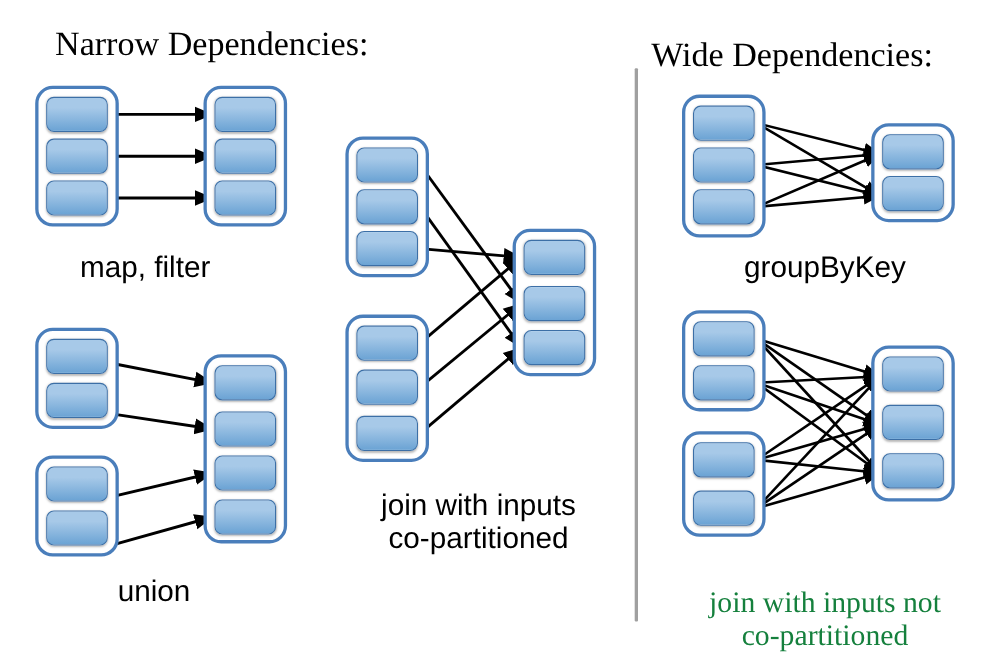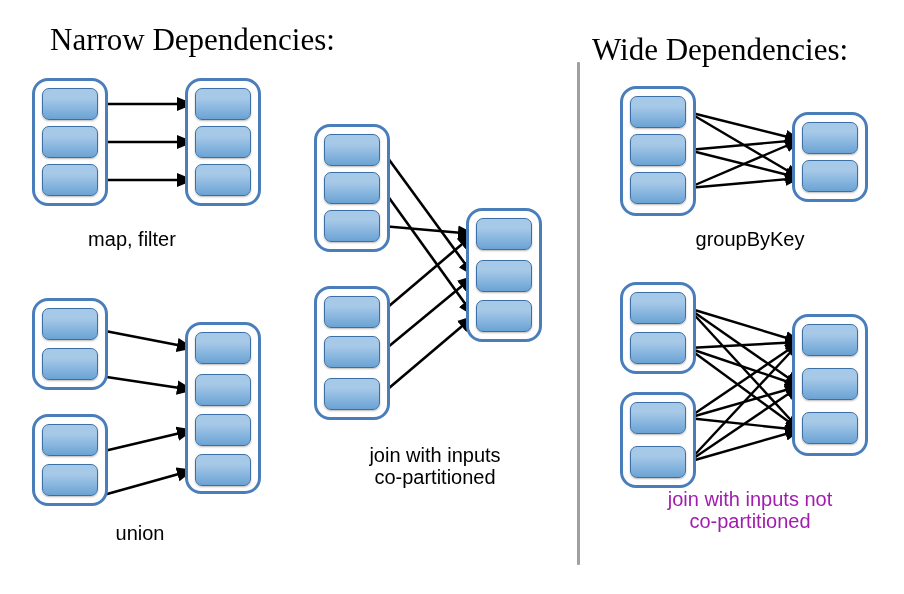--- a/index.html
+++ b/index.html
@@ -9,21 +9,21 @@
     position:absolute;
     font-family:"Liberation Serif",serif;
     font-size:31px;
     color:#000;
     white-space:nowrap;
     letter-spacing:0px;
   }
   .cap{
     position:absolute;
     font-family:"Liberation Sans",sans-serif;
-    font-size:20px;
+    font-size:27px;
     color:#000;
     text-align:center;
     white-space:pre-line;
     line-height:1.12;
   }
   .divider{
     position:absolute;
     background:#a0a0a0;
     width:3px;
     border-radius:1px;
@@ -143,16 +143,16 @@
       <div class="blk" style="left: 802px; top: 412px; width: 56px; height: 32px; border-color: rgb(60, 111, 166); background: linear-gradient(rgb(167, 201, 232) 0%, rgb(167, 201, 232) 30%, rgb(107, 163, 212) 100%);"></div>
     </div>
   <div id="text-layer">
       <div class="hdr" style="left: 22px; top: 22px; color: rgb(0, 0, 0); margin-left: 28px;">Narrow Dependencies:</div>
       <div class="hdr" style="left: 592px; top: 32px; color: rgb(0, 0, 0);">Wide Dependencies:</div>
       <div class="cap" style="left: 32px; top: 228px; width: 200px; color: rgb(0, 0, 0);">map, filter</div>
       <div class="cap" style="left: 60px; top: 522px; width: 160px; color: rgb(0, 0, 0);">union</div>
       <div class="cap" style="left: 305px; top: 444px; width: 260px; color: rgb(0, 0, 0);">join with inputs
 co-partitioned</div>
       <div class="cap" style="left: 640px; top: 228px; width: 220px; color: rgb(0, 0, 0);">groupByKey</div>
-      <div class="cap" style="left: 600px; top: 488px; width: 300px; color: #a21caf;">join with inputs not
+      <div class="cap" style="left: 600px; top: 532px; width: 300px; color: #15803d; font-family: Liberation Serif, serif;">join with inputs not
 co-partitioned</div>
     </div>
 </div>
 
 </body></html>

